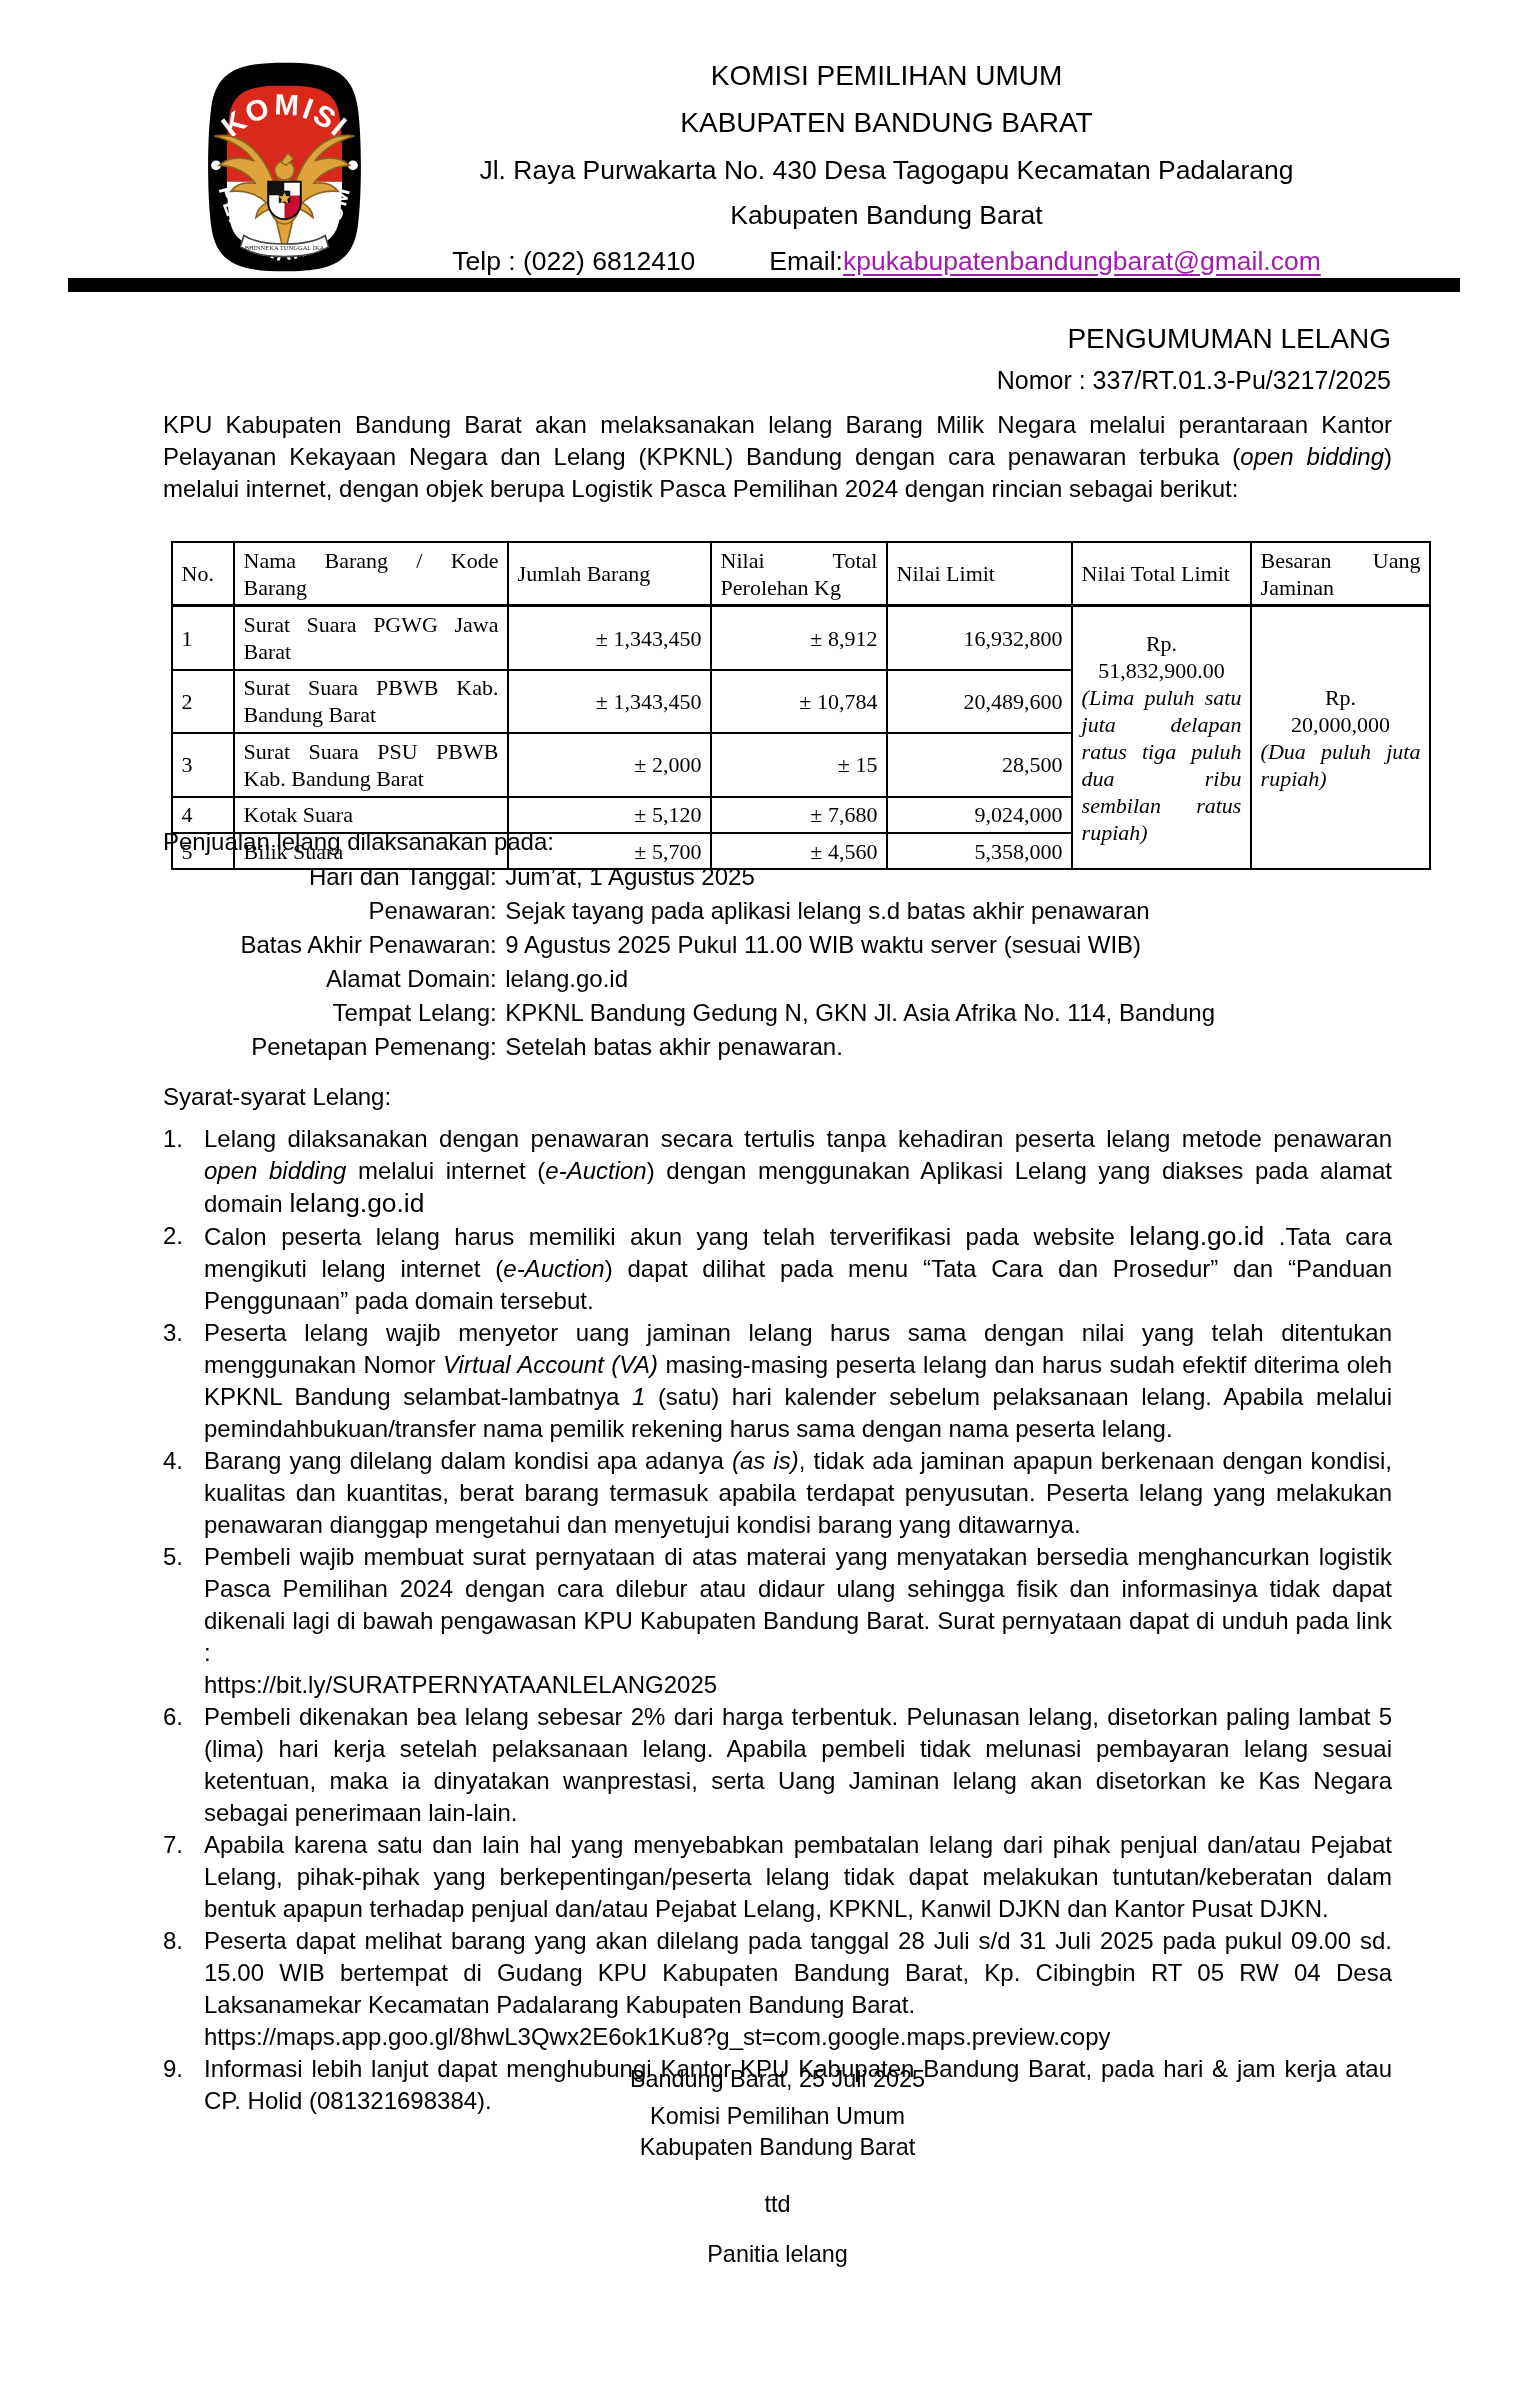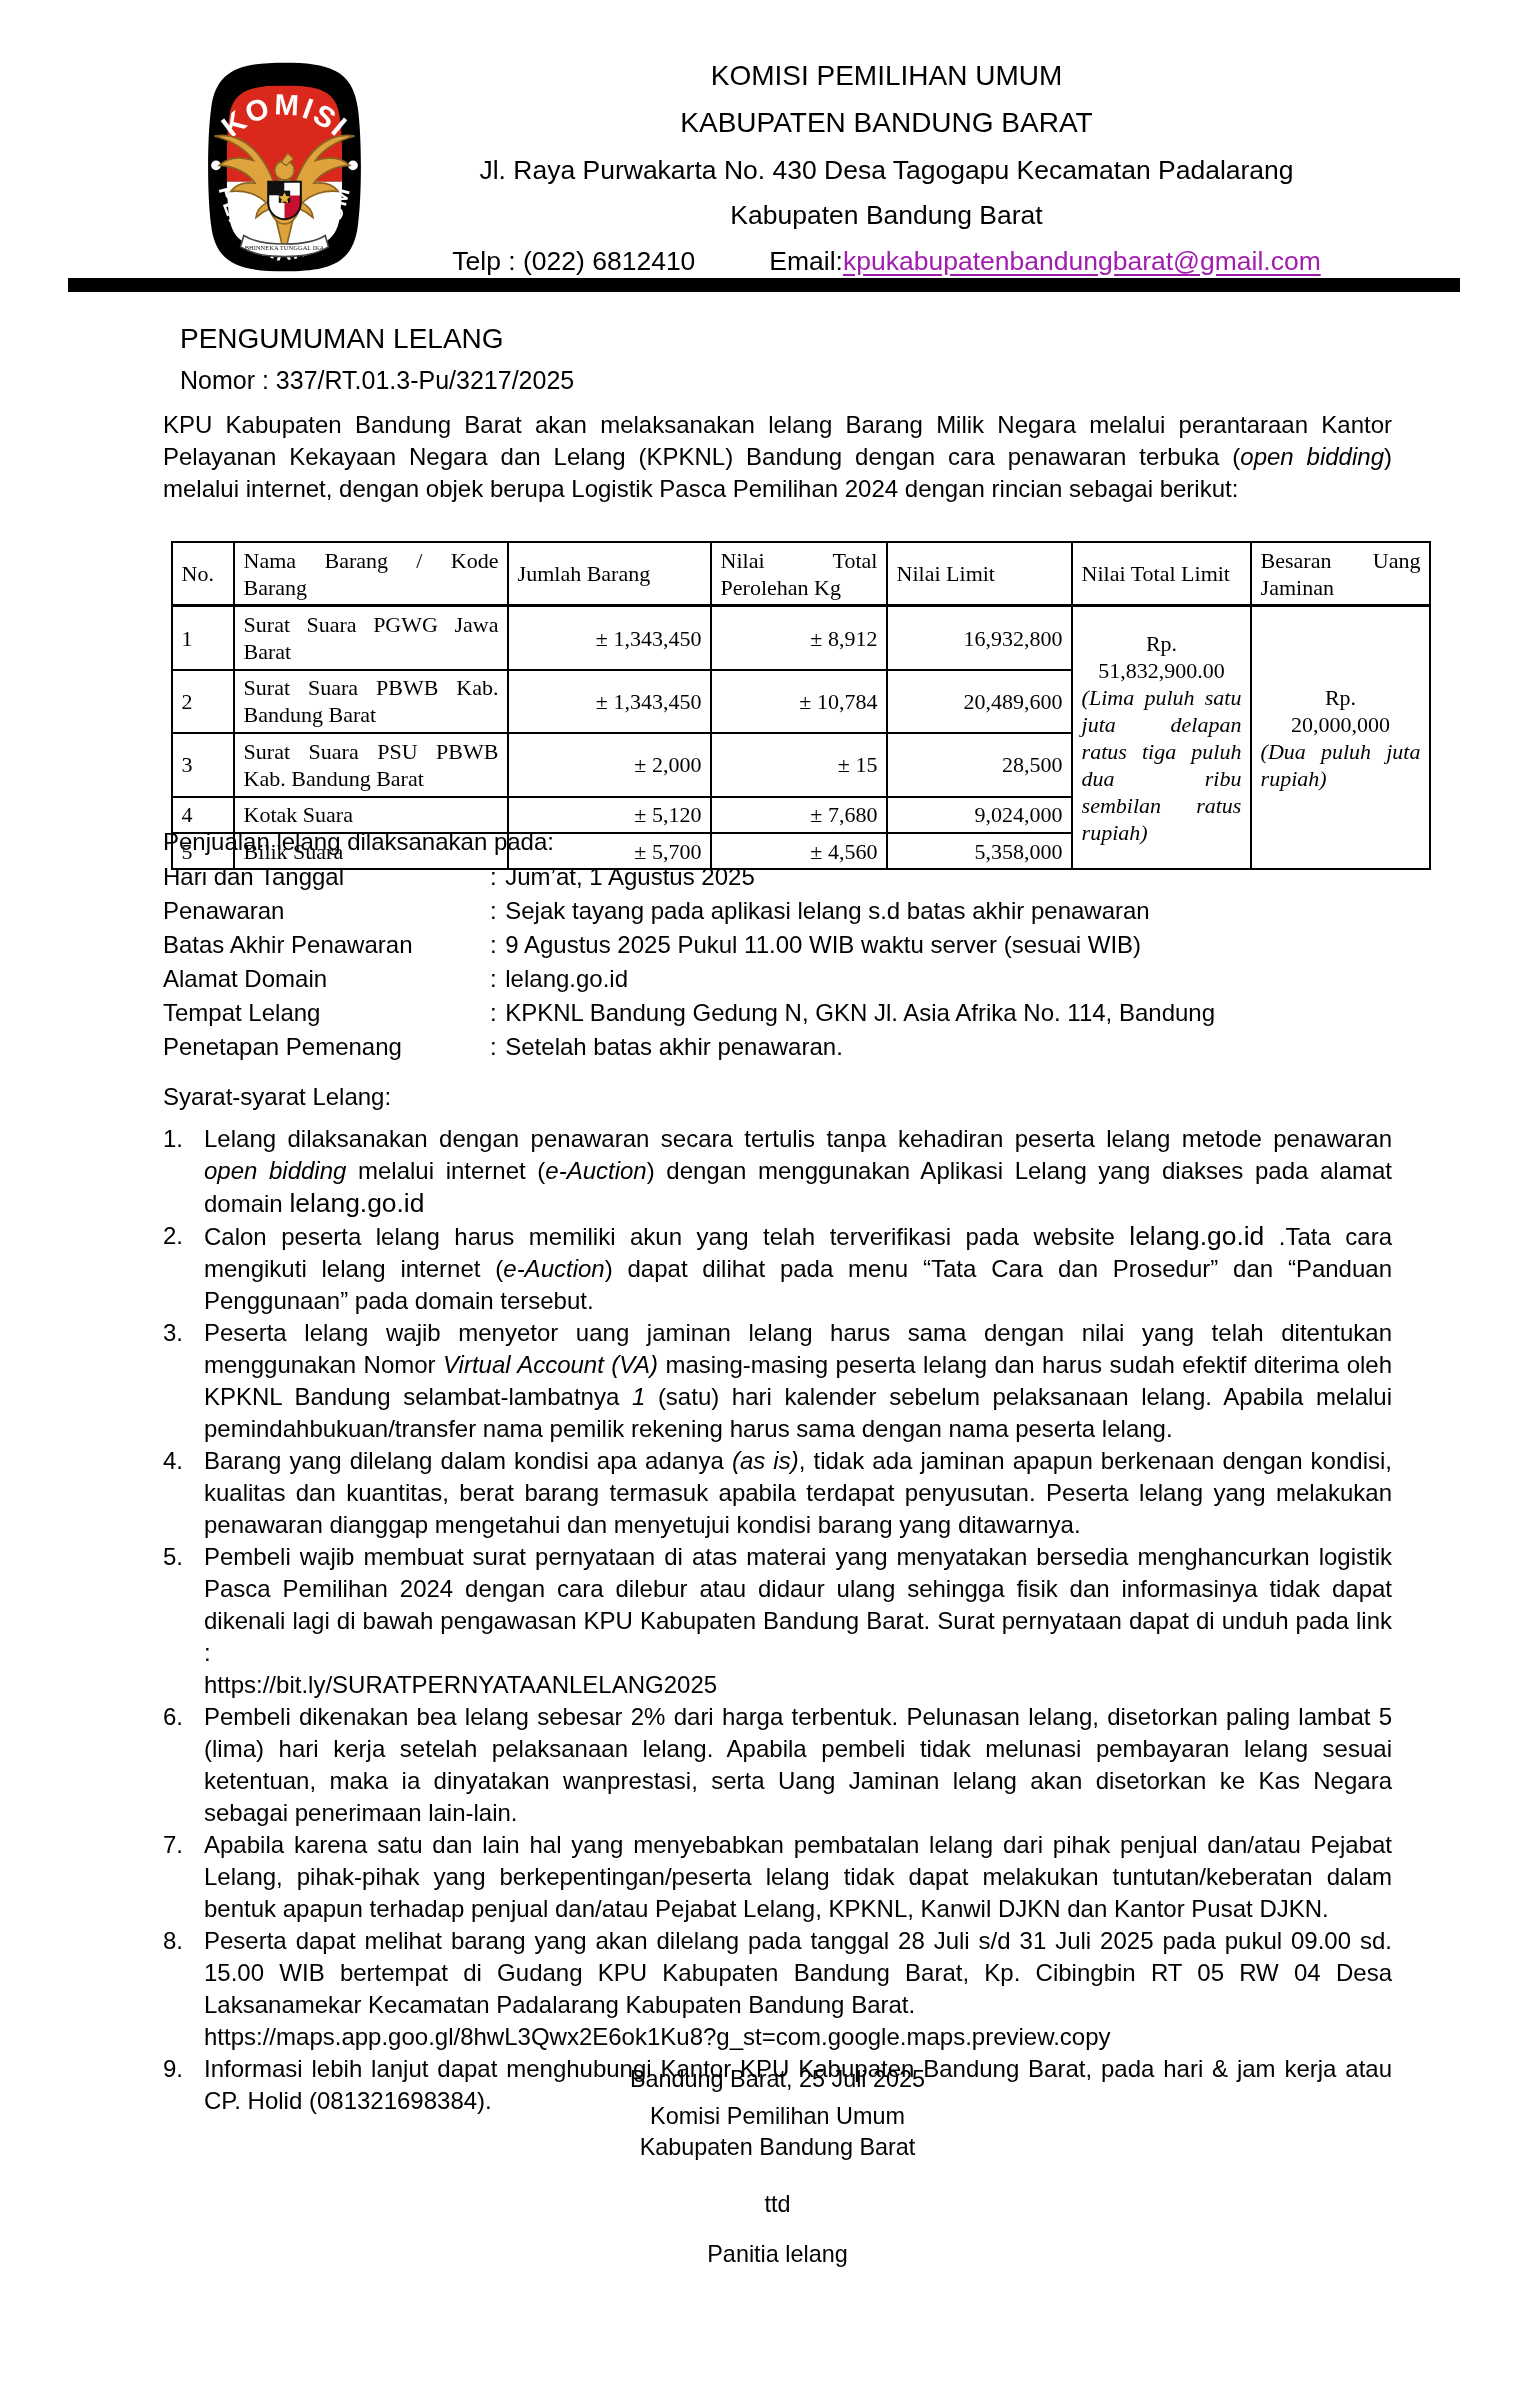--- a/index.html
+++ b/index.html
@@ -17,21 +17,21 @@
   .header-text{position:absolute;left:367px;top:59px;width:1039px;text-align:center;}
   .org-line{font-size:28px;line-height:33px;}
   .org-line.second{margin-top:13.6px;}
   .addr-line{font-size:26.5px;line-height:32px;margin-top:15px;}
   .addr-line.second{margin-top:13.6px;}
   .contact-line{font-size:26.5px;line-height:32px;margin-top:13.6px;}
   .contact-line .gap{display:inline-block;width:74px;}
   a.email-link{color:#a21caf;text-decoration:underline;text-underline-offset:3.7px;}
   .rule{position:absolute;left:68px;top:278px;width:1392px;height:14px;background:#000;}
   
-  .title-block{position:absolute;left:180px;top:323px;width:1229px;text-align:left;}
+  .title-block{position:absolute;left:162px;top:323px;width:1229px;text-align:right;}
   .doc-title{font-size:28px;line-height:32px;}
   .doc-number{font-size:25px;line-height:30px;margin-top:10px;}
   
   .intro{position:absolute;left:163px;top:409px;width:1229px;font-size:24px;line-height:32px;text-align:justify;}
   
   .items-table{
     position:absolute;left:171px;top:541px;width:1257px;
     border-collapse:collapse;table-layout:fixed;
     font-family:"Liberation Serif", serif;font-size:22px;line-height:27px;
   }
@@ -43,21 +43,21 @@
   .c-name{text-align:justify;}
   .c-num{text-align:right;padding-right:12.3px;}
   .c-merged{vertical-align:top;text-align:justify;}
   .c-merged-mid{vertical-align:middle;text-align:justify;}
   .cell-center{text-align:center;display:block;}
   .words-italic{font-style:italic;}
   
   .schedule{position:absolute;left:163px;top:827px;width:1229px;font-size:24px;}
   .schedule-intro{line-height:30px;}
   .schedule-row{display:flex;height:34px;align-items:flex-end;}
-  .schedule-label{width:327px;flex:none;}
+  .schedule-label{width:327px;flex:none;text-align:right;}
   .schedule-sep{flex:none;margin-right:8.6px;}
   
   .terms{position:absolute;left:163px;top:1081px;width:1229px;font-size:24px;line-height:32px;}
   .terms-heading{margin-bottom:10px;}
   .term-item{display:flex;}
   .term-num{width:41px;flex:none;}
   .term-body{flex:1;text-align:justify;}
   .term-body .lg{font-size:1.1em;}
   
   .closing{position:absolute;left:163px;top:2065px;width:1229px;text-align:center;font-size:23.4px;}

